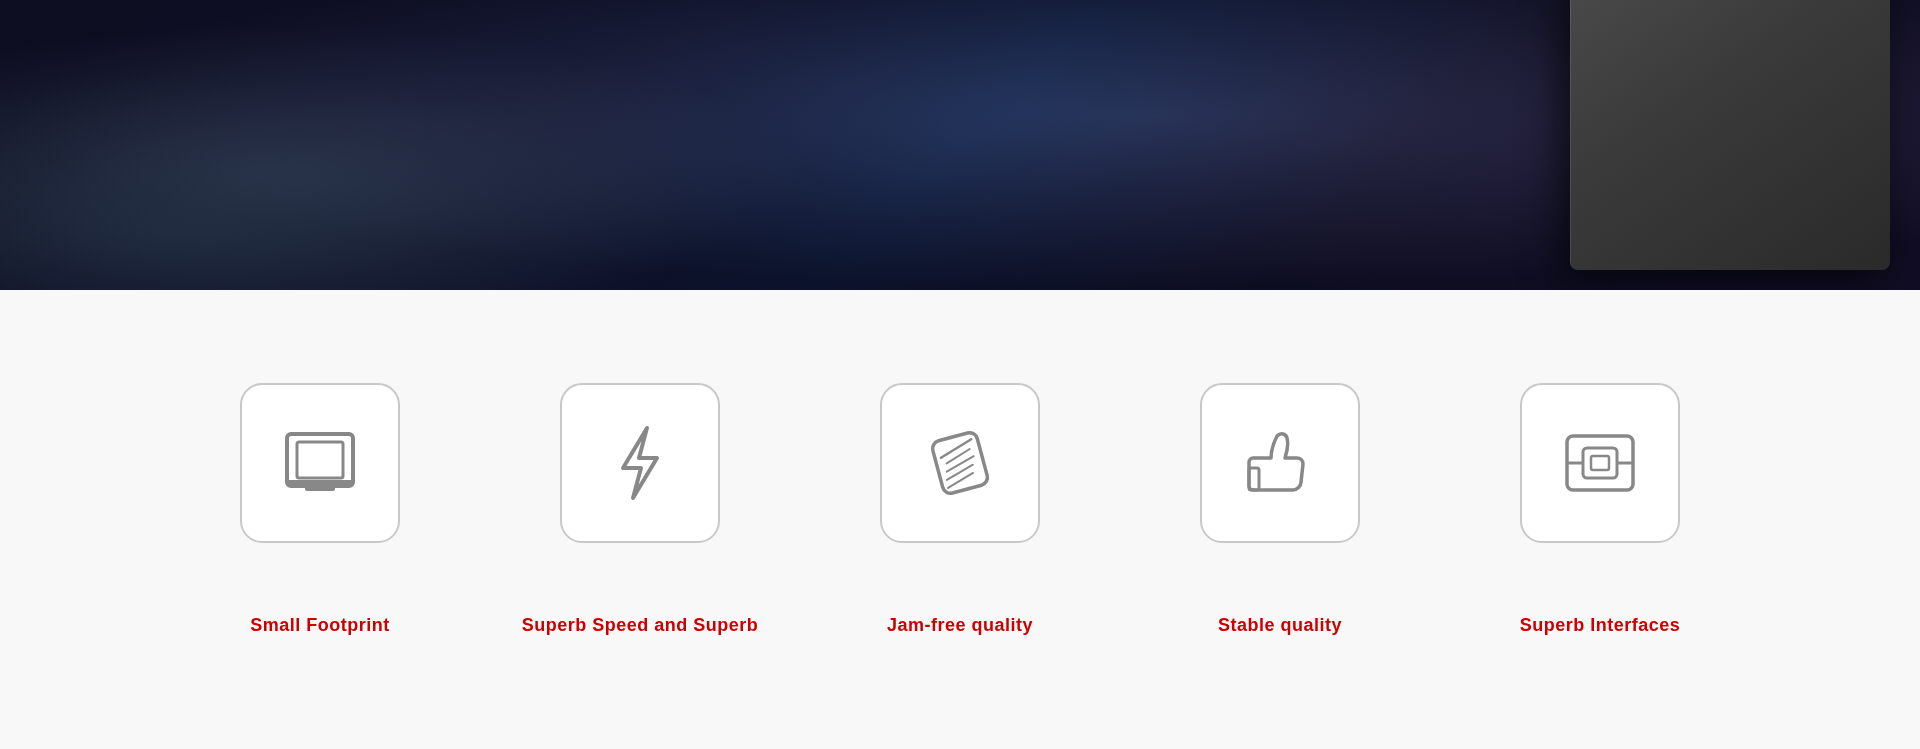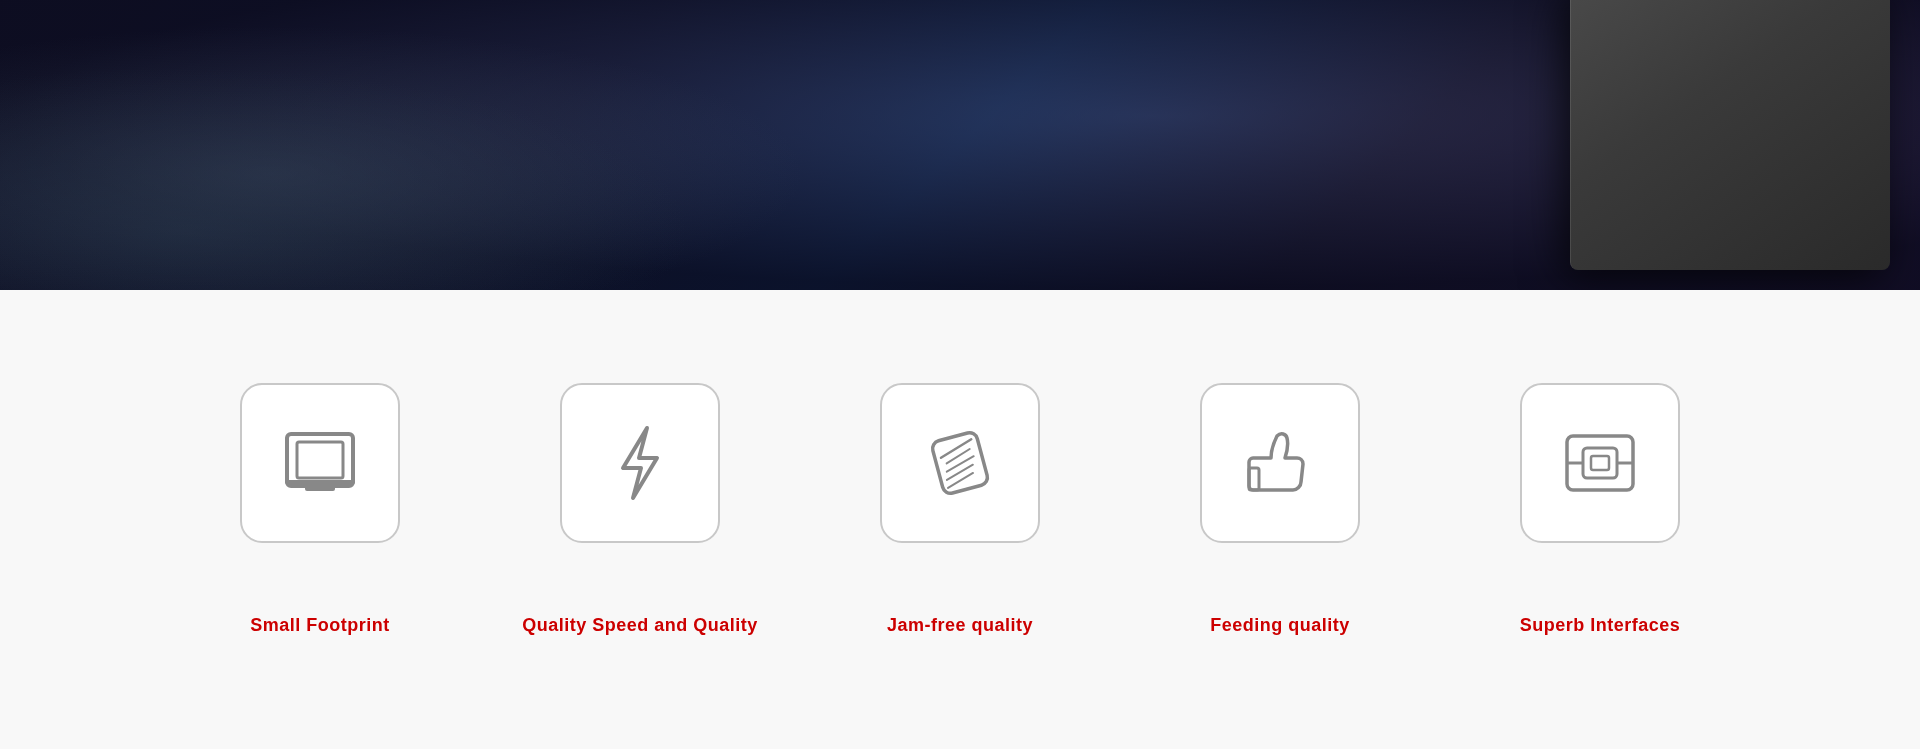--- a/index.html
+++ b/index.html
@@ -126,21 +126,21 @@
       </div>
       <span class="feature-label">Small Footprint</span>
     </div>
 
     <div class="feature-item">
       <div class="feature-icon-box">
         <svg class="icon-svg" viewBox="0 0 90 90" fill="none">
           <polygon points="52,10 28,50 46,50 38,80 62,40 44,40" fill="none" stroke="#888" stroke-width="4" stroke-linejoin="round" stroke-linecap="round"></polygon>
         </svg>
       </div>
-      <span class="feature-label">Quality Speed and Quality</span>
+      <span class="feature-label">Superb Speed and Superb</span>
     </div>
 
 
     <div class="feature-item">
       <div class="feature-icon-box">
         <svg class="icon-svg" viewBox="0 0 90 90" fill="none">
 
           <rect x="22" y="18" width="46" height="54" rx="8" stroke="#888" stroke-width="3.5" fill="none" transform="rotate(-15 45 45)"></rect>
           <line x1="28" y1="35" x2="62" y2="25" stroke="#888" stroke-width="2.5" stroke-linecap="round" transform="rotate(-15 45 45)"></line>
           <line x1="32" y1="42" x2="58" y2="34" stroke="#888" stroke-width="2" stroke-linecap="round" transform="rotate(-15 45 45)"></line>
@@ -153,21 +153,21 @@
     </div>
 
     <div class="feature-item">
       <div class="feature-icon-box">
         <svg class="icon-svg" viewBox="0 0 90 90" fill="none">
 
           <path d="M42 18 C42 18 36 30 36 40 L18 40 C16 40 14 42 14 44 L14 68 C14 70 16 72 18 72 L58 72 C62 72 66 68 66 64 L68 46 C68 42 65 40 62 40 L50 40 C50 40 54 28 52 20 C51 16 46 14 42 18Z" stroke="#888" stroke-width="3.5" fill="none" stroke-linejoin="round"></path>
           <rect x="14" y="50" width="10" height="22" rx="2" stroke="#888" stroke-width="3" fill="none"></rect>
         </svg>
       </div>
-      <span class="feature-label">Feeding quality</span>
+      <span class="feature-label">Stable quality</span>
     </div>
 
     <div class="feature-item">
       <div class="feature-icon-box">
         <svg class="icon-svg" viewBox="0 0 90 90" fill="none">
           <rect x="12" y="18" width="66" height="54" rx="6" stroke="#888" stroke-width="3.5" fill="none"></rect>
           <rect x="28" y="30" width="34" height="30" rx="4" stroke="#888" stroke-width="3" fill="none"></rect>
           <rect x="36" y="38" width="18" height="14" rx="2" stroke="#888" stroke-width="2.5" fill="none"></rect>
           <line x1="12" y1="45" x2="28" y2="45" stroke="#888" stroke-width="3"></line>
           <line x1="62" y1="45" x2="78" y2="45" stroke="#888" stroke-width="3"></line>

